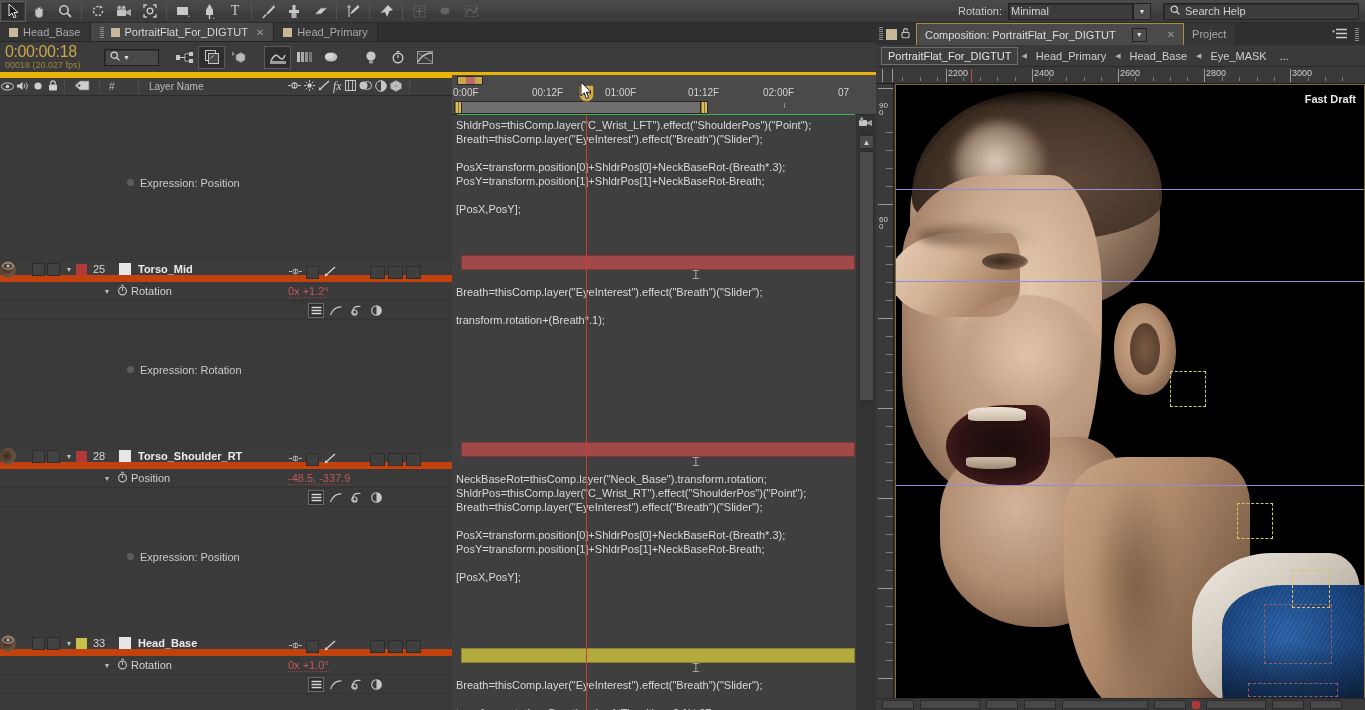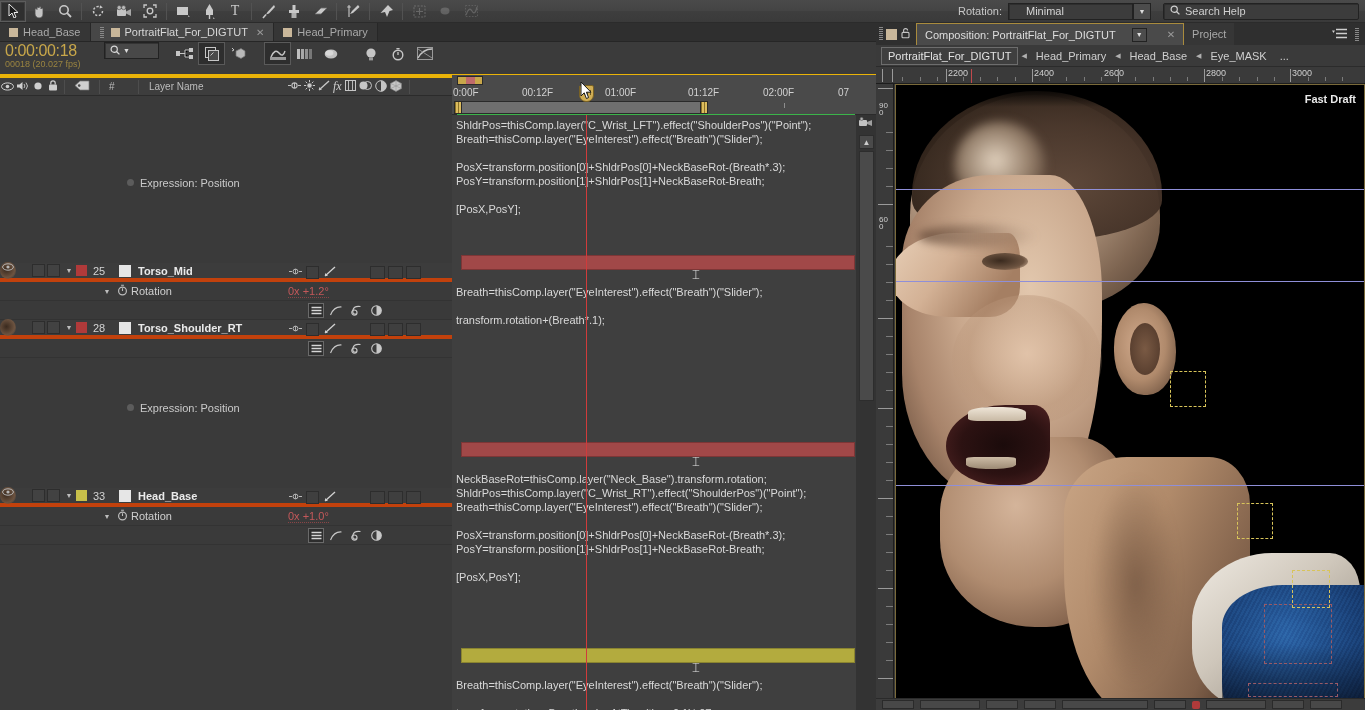--- a/index.html
+++ b/index.html
@@ -23,21 +23,21 @@
     width:26px;height:21px;display:flex;align-items:center;justify-content:center;
     color:#c9c9c9;font-size:13px;position:relative;
   }
   .tool.active{background:#2f2f2f;border:1px solid #5c5c5c;box-shadow:inset 0 0 0 1px #3d3d3d;}
   .tool svg{display:block;}
   .tsep{width:1px;height:17px;background:#2e2e2e;border-right:1px solid #525252;margin:0 3px;}
   .ws-area{margin-left:auto;display:flex;align-items:center;gap:6px;padding-right:6px;}
   .ws-select{
     width:125px;height:17px;background:#3c3c3c;border:1px solid #222;
     box-shadow:inset 1px 1px 0 #2e2e2e;display:flex;align-items:center;
-    padding-left:17px;font-size:11px;color:#d5d5d5;position:relative;
+    padding-left:2px;font-size:11px;color:#d5d5d5;position:relative;
   }
   .ws-arrow{
     position:absolute;right:-19px;top:-1px;width:18px;height:17px;background:#4c4c4c;
     border:1px solid #222;display:flex;align-items:center;justify-content:center;font-size:7px;color:#ddd;
   }
   .search-help{
     margin-left:24px;width:196px;height:17px;background:#3c3c3c;border:1px solid #222;
     border-radius:2px;display:flex;align-items:center;gap:5px;padding-left:6px;
     box-shadow:inset 1px 1px 0 #2e2e2e;font-size:11px;color:#cfcfcf;
   }
@@ -50,21 +50,21 @@
     background:#363636;border-right:1px solid #272727;position:relative;
   }
   .tab.sel{background:#474747;color:#d8d8d8;}
   .tab .sw{width:9px;height:9px;background:#c9b79a;display:inline-block;}
   .tab .x{font-size:10px;color:#9a9a9a;margin-left:3px;}
   .tab .grip{width:4px;height:11px;margin-right:2px;
     background-image:repeating-linear-gradient(to bottom,#888 0 1px,transparent 1px 2px);}
   .tab-fill{flex:1;background:#2f2f2f;}
 
   
-  .tc-row{height:36px;background:#3b3b3b;display:flex;align-items:flex-start;position:relative;border-bottom:4px solid #eab308;}
+  .tc-row{height:36px;background:#3b3b3b;display:flex;align-items:center;position:relative;border-bottom:6px solid #eab308;}
   .tc-block{padding-left:5px;width:98px;}
   .tc-main{color:#c8a74a;font-size:16px;letter-spacing:-0.4px;line-height:17px;}
   .tc-sub{color:#9a8440;font-size:9px;line-height:11px;}
   .tc-search{
     width:55px;height:17px;background:#484848;border:1px solid #222;
     display:flex;align-items:center;gap:3px;padding-left:5px;margin-left:6px;
     box-shadow:inset 1px 1px 0 #333;
   }
   .tcbtn{width:27px;height:23px;display:flex;align-items:center;justify-content:center;color:#cbcbcb;}
   .tcbtn.on{background:#2e2e2e;border:1px solid #5a5a5a;}
@@ -91,21 +91,21 @@
           background-image:repeating-linear-gradient(to right,#8a7228 0 1px,#dcbc5e 1px 3px);border:1px solid #2a2a2a;}
   .green-bar{position:absolute;left:5px;top:39px;width:398px;height:3px;background:#3bb44a;}
   .comp-flags{position:absolute;left:5px;top:1px;width:26px;height:9px;
      background:linear-gradient(to right,#c8a74a 0 8px,#c06a6a 8px 17px,#c8a74a 17px 26px);border:1px solid #2a2a2a;}
   .playhead{position:absolute;top:0;width:1px;height:100%;background:#d13b3b;z-index:40;pointer-events:none;}
   .ph-head{position:absolute;top:10px;width:15px;height:17px;margin-left:-7px;background:#d1ae55;border:1px solid #7a6224;border-radius:2px 2px 7px 7px;z-index:41;}
   .ph-head:after{content:"";position:absolute;left:4px;top:4px;width:7px;height:5px;
       background-image:repeating-linear-gradient(to right,#6d5a22 0 1px,transparent 1px 3px);}
 
   
-  .lrow{height:19px;display:flex;align-items:center;background:#3c3c3c;border-bottom:4px solid #c2410c;position:relative;}
+  .lrow{height:19px;display:flex;align-items:center;background:#3c3c3c;border-bottom:7px solid #c2410c;position:relative;}
   .lrow .cell{height:13px;width:13px;border:1px solid #2d2d2d;background:#424242;margin-right:2px;}
   .lrow .eye{width:16px;text-align:center;font-size:10px;color:#b0b0b0;}
   .lrow .tri{width:14px;text-align:center;font-size:7px;color:#bdbdbd;}
   .lrow .csw{width:11px;height:11px;margin-right:6px;}
   .lrow .num{width:26px;font-size:11px;color:#d4d4d4;}
   .lrow .lsw{width:12px;height:12px;background:#e6e6e6;margin-right:7px;}
   .lrow .lname{font-size:11px;color:#ebebeb;font-weight:bold;}
   .lrow .sw-area{position:absolute;left:288px;top:3px;display:flex;align-items:center;gap:3px;}
   .lrow .sw-area .sq{width:13px;height:13px;border:1px solid #2d2d2d;background:#3f3f3f;}
   .lrow .sw-area .dot{width:15px;text-align:center;font-size:10px;color:#c4c4c4;}
@@ -534,21 +534,21 @@
             </svg>
         </span>
         <span class="vline"></span>
       </span>
     </div>
 
     <div class="ruler">
       <div class="comp-flags"></div>
       <div class="ruler-marks">
         <span class="rl" style="left:1px">0:00F</span>
-        <span class="rl" style="left:70px">00:12F</span>
+        <span class="rl" style="left:80px">00:12F</span>
         <span class="rl" style="left:153px">01:00F</span>
         <span class="rl" style="left:236px">01:12F</span>
         <span class="rl" style="left:311px">02:00F</span>
         <span class="rl" style="left:386px">07</span>
         <i class="rtick" style="left:88px"></i>
           <i class="rtick" style="left:171px"></i>
         <i class="rtick" style="left:254px"></i>
           <i class="rtick" style="left:332px"></i>
       </div>
       <div class="wa-strip"></div>
@@ -632,20 +632,24 @@
                   <circle cx="4.4" cy="7.6" r="2.6" fill="none" stroke="#c8c8c8" stroke-width="1.2"></circle>
                 </svg>
             </span>
             <span class="ebtn">
               <svg width="11" height="11" viewBox="0 0 11 11">
                   <circle cx="5.5" cy="5.5" r="4.8" fill="none" stroke="#c8c8c8" stroke-width="1.1"></circle>
                   <path d="M5.5 0.7a4.8 4.8 0 010 9.6z" fill="#c8c8c8"></path>
                 </svg>
             </span>
           </span>
+        </div>
+        <div style="position:relative;height:130px;">
+          <span class="exprdot" style="top:46px"></span>
+          <span class="exprlabel" style="top:44px">Expression: Rotation</span>
         </div>
 
         <div class="lrow">
           <span class="eye"></span>
           <span class="cell" style="margin-left:16px"></span>
           <span class="cell"></span>
           <span class="tri">▼</span>
           <span class="csw" style="background:#b03a3a"></span>
           <span class="num">28</span>
           <span class="lsw"></span>
@@ -665,20 +669,31 @@
                   <path d="M1 10 L4 10 L1 7Z" fill="#d2d2d2"></path>
                 </svg>
             </span>
           </span>
           <span class="tail">
             <span class="sq"></span>
             <span class="sq"></span>
             <span class="sq"></span>
           </span>
         </div>
+        <div class="prow">
+          <span class="tri">▼</span>
+          <span class="stop">
+            <svg width="11" height="12" viewBox="0 0 11 12">
+                <circle cx="5.5" cy="7" r="3.9" fill="none" stroke="#bdbdbd" stroke-width="1.2"></circle>
+                <path d="M5.5 7V4.2M4.1 1.2h2.8" stroke="#bdbdbd" stroke-width="1.1"></path>
+              </svg>
+          </span>
+          <span class="pname">Position</span>
+          <span class="pval">-48.5, -337.9</span>
+        </div>
         <div class="erow">
           <span class="ebtns">
             <span class="ebtn on">
               <svg width="11" height="9" viewBox="0 0 11 9">
                   <path d="M0.5 1.5h10M0.5 4.5h10M0.5 7.5h10" stroke="#d6d6d6" stroke-width="1.3"></path>
                 </svg>
             </span>
             <span class="ebtn">
               <svg width="12" height="10" viewBox="0 0 12 10">
                   <path d="M0.5 9 Q4 0.5 11.5 1" fill="none" stroke="#c8c8c8" stroke-width="1.2"></path>
@@ -872,21 +887,21 @@
       <span class="bc-arrow">◀</span>
       <span class="bc">Eye_MASK</span>
       <span class="bc" style="padding:0 4px;">...</span>
     </div>
 
     <div class="hruler">
       <i class="htick maj" style="left:6px"></i>
         <i class="htick maj" style="left:16px"></i>
       <span class="hrl" style="left:72px">2200</span>
       <span class="hrl" style="left:158px">2400</span>
-      <span class="hrl" style="left:228px">2600</span>
+      <span class="hrl" style="left:244px">2600</span>
       <span class="hrl" style="left:330px">2800</span>
       <span class="hrl" style="left:416px">3000</span>
 
       <i class="htick maj" style="left:70px"></i>
         <i class="htick maj" style="left:156px"></i>
       <i class="htick maj" style="left:242px"></i>
         <i class="htick maj" style="left:328px"></i>
       <i class="htick maj" style="left:414px"></i>
       <i class="htick" style="left:26px"></i>
         <i class="htick" style="left:44px"></i>

